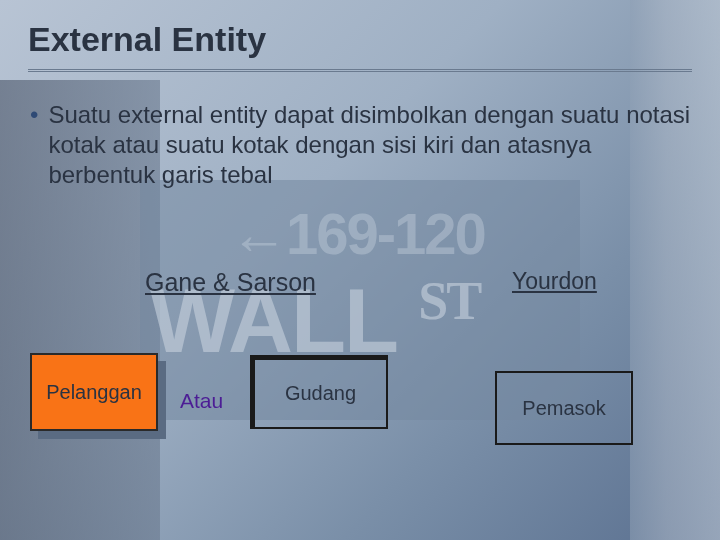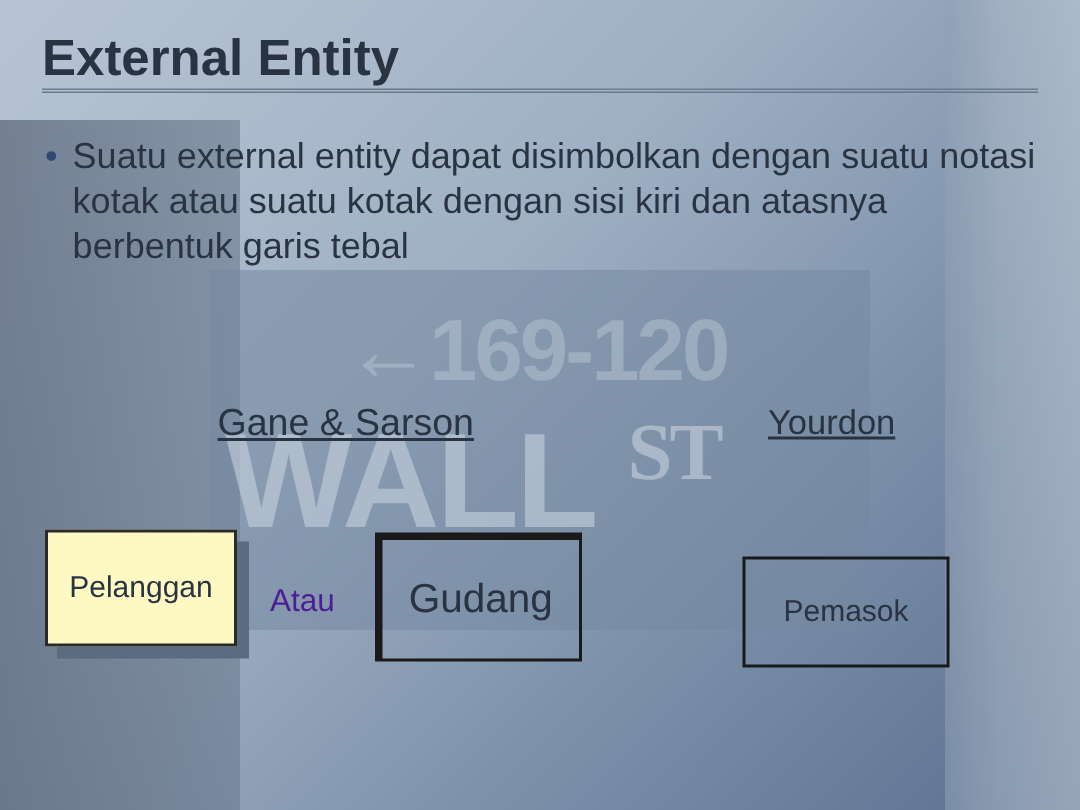--- a/index.html
+++ b/index.html
@@ -57,20 +57,21 @@
     opacity: 0.55;
   }
 
   .content {
     position: relative;
     z-index: 10;
     padding: 18px 28px;
   }
   .title-wrap {
     border-bottom: 3px double #6a7a8f;
+    padding-bottom: 10px;
     margin-top: 2px;
   }
   .title {
     font-size: 34px;
     font-weight: 700;
     color: #2a3342;
   }
   .bullet-block {
     margin-top: 28px;
     margin-bottom: 12px;
@@ -119,47 +120,47 @@
   .box-pelanggan-shadow {
     position: absolute;
     left: 38px; top: 6px;
     width: 128px; height: 78px;
     background: #5a6b82;
   }
   .box-pelanggan {
     position: absolute;
     left: 30px; top: -2px;
     width: 128px; height: 78px;
-    background: #fef9c3;
+    background: #f97316;
     border: 2px solid #2a2a2a;
     display: flex;
     align-items: center;
     justify-content: center;
     color: #2a3342;
     font-size: 20px;
   }
   .atau {
     position: absolute;
     left: 180px; top: 34px;
     color: #4c1d95;
     font-size: 21px;
   }
   .box-gudang {
     position: absolute;
     left: 250px; top: 0px;
-    width: 138px; height: 86px;
+    width: 138px; height: 74px;
     border-top: 5px solid #1a1a1a;
     border-left: 5px solid #1a1a1a;
     border-right: 2px solid #1a1a1a;
     border-bottom: 2px solid #1a1a1a;
     display: flex;
     align-items: center;
     justify-content: center;
     color: #2a3342;
-    font-size: 27px;
+    font-size: 20px;
   }
   .box-pemasok {
     position: absolute;
     left: 495px; top: 16px;
     width: 138px; height: 74px;
     border: 2px solid #1a1a1a;
     display: flex;
     align-items: center;
     justify-content: center;
     color: #2a3342;

